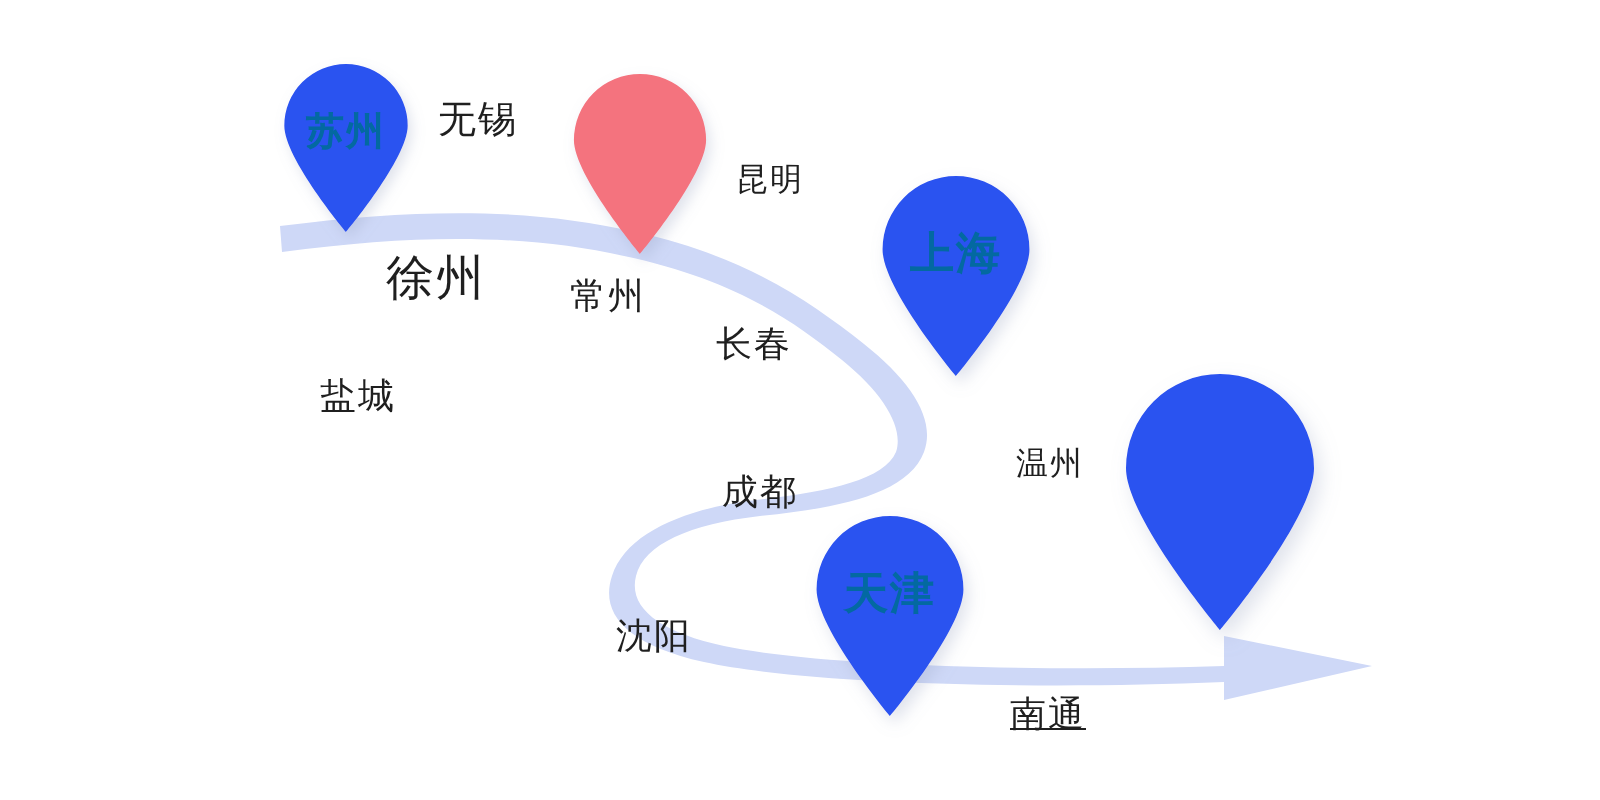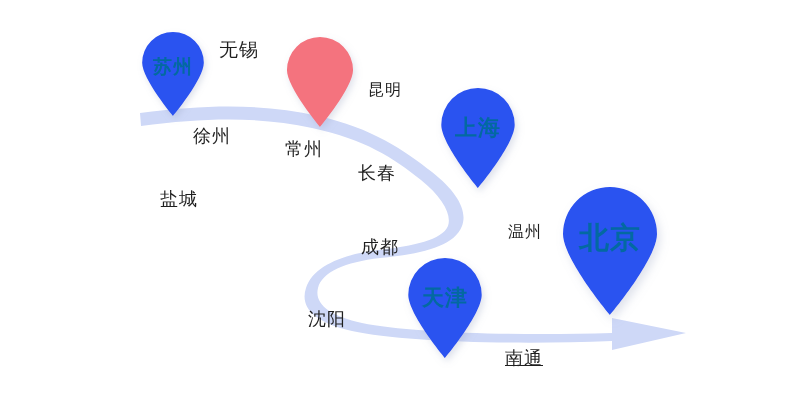--- a/index.html
+++ b/index.html
@@ -81,23 +81,23 @@
              C 516,345 402,342 352,331
              C 312,322 300,306 306,288
              C 313,266 344,254 378,250
              C 414,246 442,240 448,226
              C 452,214 442,197 421,180
              C 394,158 364,139 312,128
              C 262,117 208,117 141,126
              Z" fill="#ced8f7"></path>
   </svg>
 
-  <div class="city-label" style="left:219px; top:40px; font-size:19px;">无锡</div>
+  <div class="city-label" style="left:219px; top:52px; font-size:19px;font-family:Liberation Mono, monospace;">无锡</div>
   <div class="city-label" style="left:368px; top:82px; font-size:16px;">昆明</div>
-  <div class="city-label" style="left:193px; top:127px; font-size:18px;">徐州</div>
+  <div class="city-label" style="left:193px; top:127px; font-size:24px;">徐州</div>
   <div class="city-label" style="left:285px; top:140px; font-size:18px;">常州</div>
   <div class="city-label" style="left:160px; top:190px; font-size:18px;">盐城</div>
   <div class="city-label" style="left:358px; top:164px; font-size:18px;">长春</div>
   <div class="city-label" style="left:492px; top:224px; font-size:16px;margin-left:16px;">温州</div>
   <div class="city-label" style="left:361px; top:238px; font-size:18px;">成都</div>
   <div class="city-label" style="left:308px; top:310px; font-size:18px;">沈阳</div>
   <div class="city-label" style="left:505px; top:349px; font-size:18px;text-decoration:underline;">南通</div>
 
   <div class="map-pin" style="left:140px; top:32px; width:66px; height:84px;">
     <svg class="pin-svg" viewBox="0 0 100 128" width="66" height="84" xmlns="http://www.w3.org/2000/svg">
@@ -124,16 +124,15 @@
     <svg class="pin-svg" viewBox="0 0 100 128" width="80" height="100" xmlns="http://www.w3.org/2000/svg">
       <path d="M50,128 C50,128 97,72 97,47 A47,47 0 1 0 3,47 C3,72 50,128 50,128 Z" fill="#2a52f0" filter="url(#pin-shadow)"></path>
     </svg>
     <div class="pin-text" style="top:29px; font-size:22px;">天津</div>
   </div>
 
   <div class="map-pin" style="left:557px; top:187px; width:106px; height:128px;">
     <svg class="pin-svg" viewBox="0 0 100 128" width="106" height="128" xmlns="http://www.w3.org/2000/svg">
       <path d="M50,128 C50,128 97,72 97,47 A47,47 0 1 0 3,47 C3,72 50,128 50,128 Z" fill="#2a52f0" filter="url(#pin-shadow)"></path>
     </svg>
-    <div class="pin-text" style="top:36px; font-size:30px;">北京</div>
   </div>
 
 </div>
 
 </body></html>

